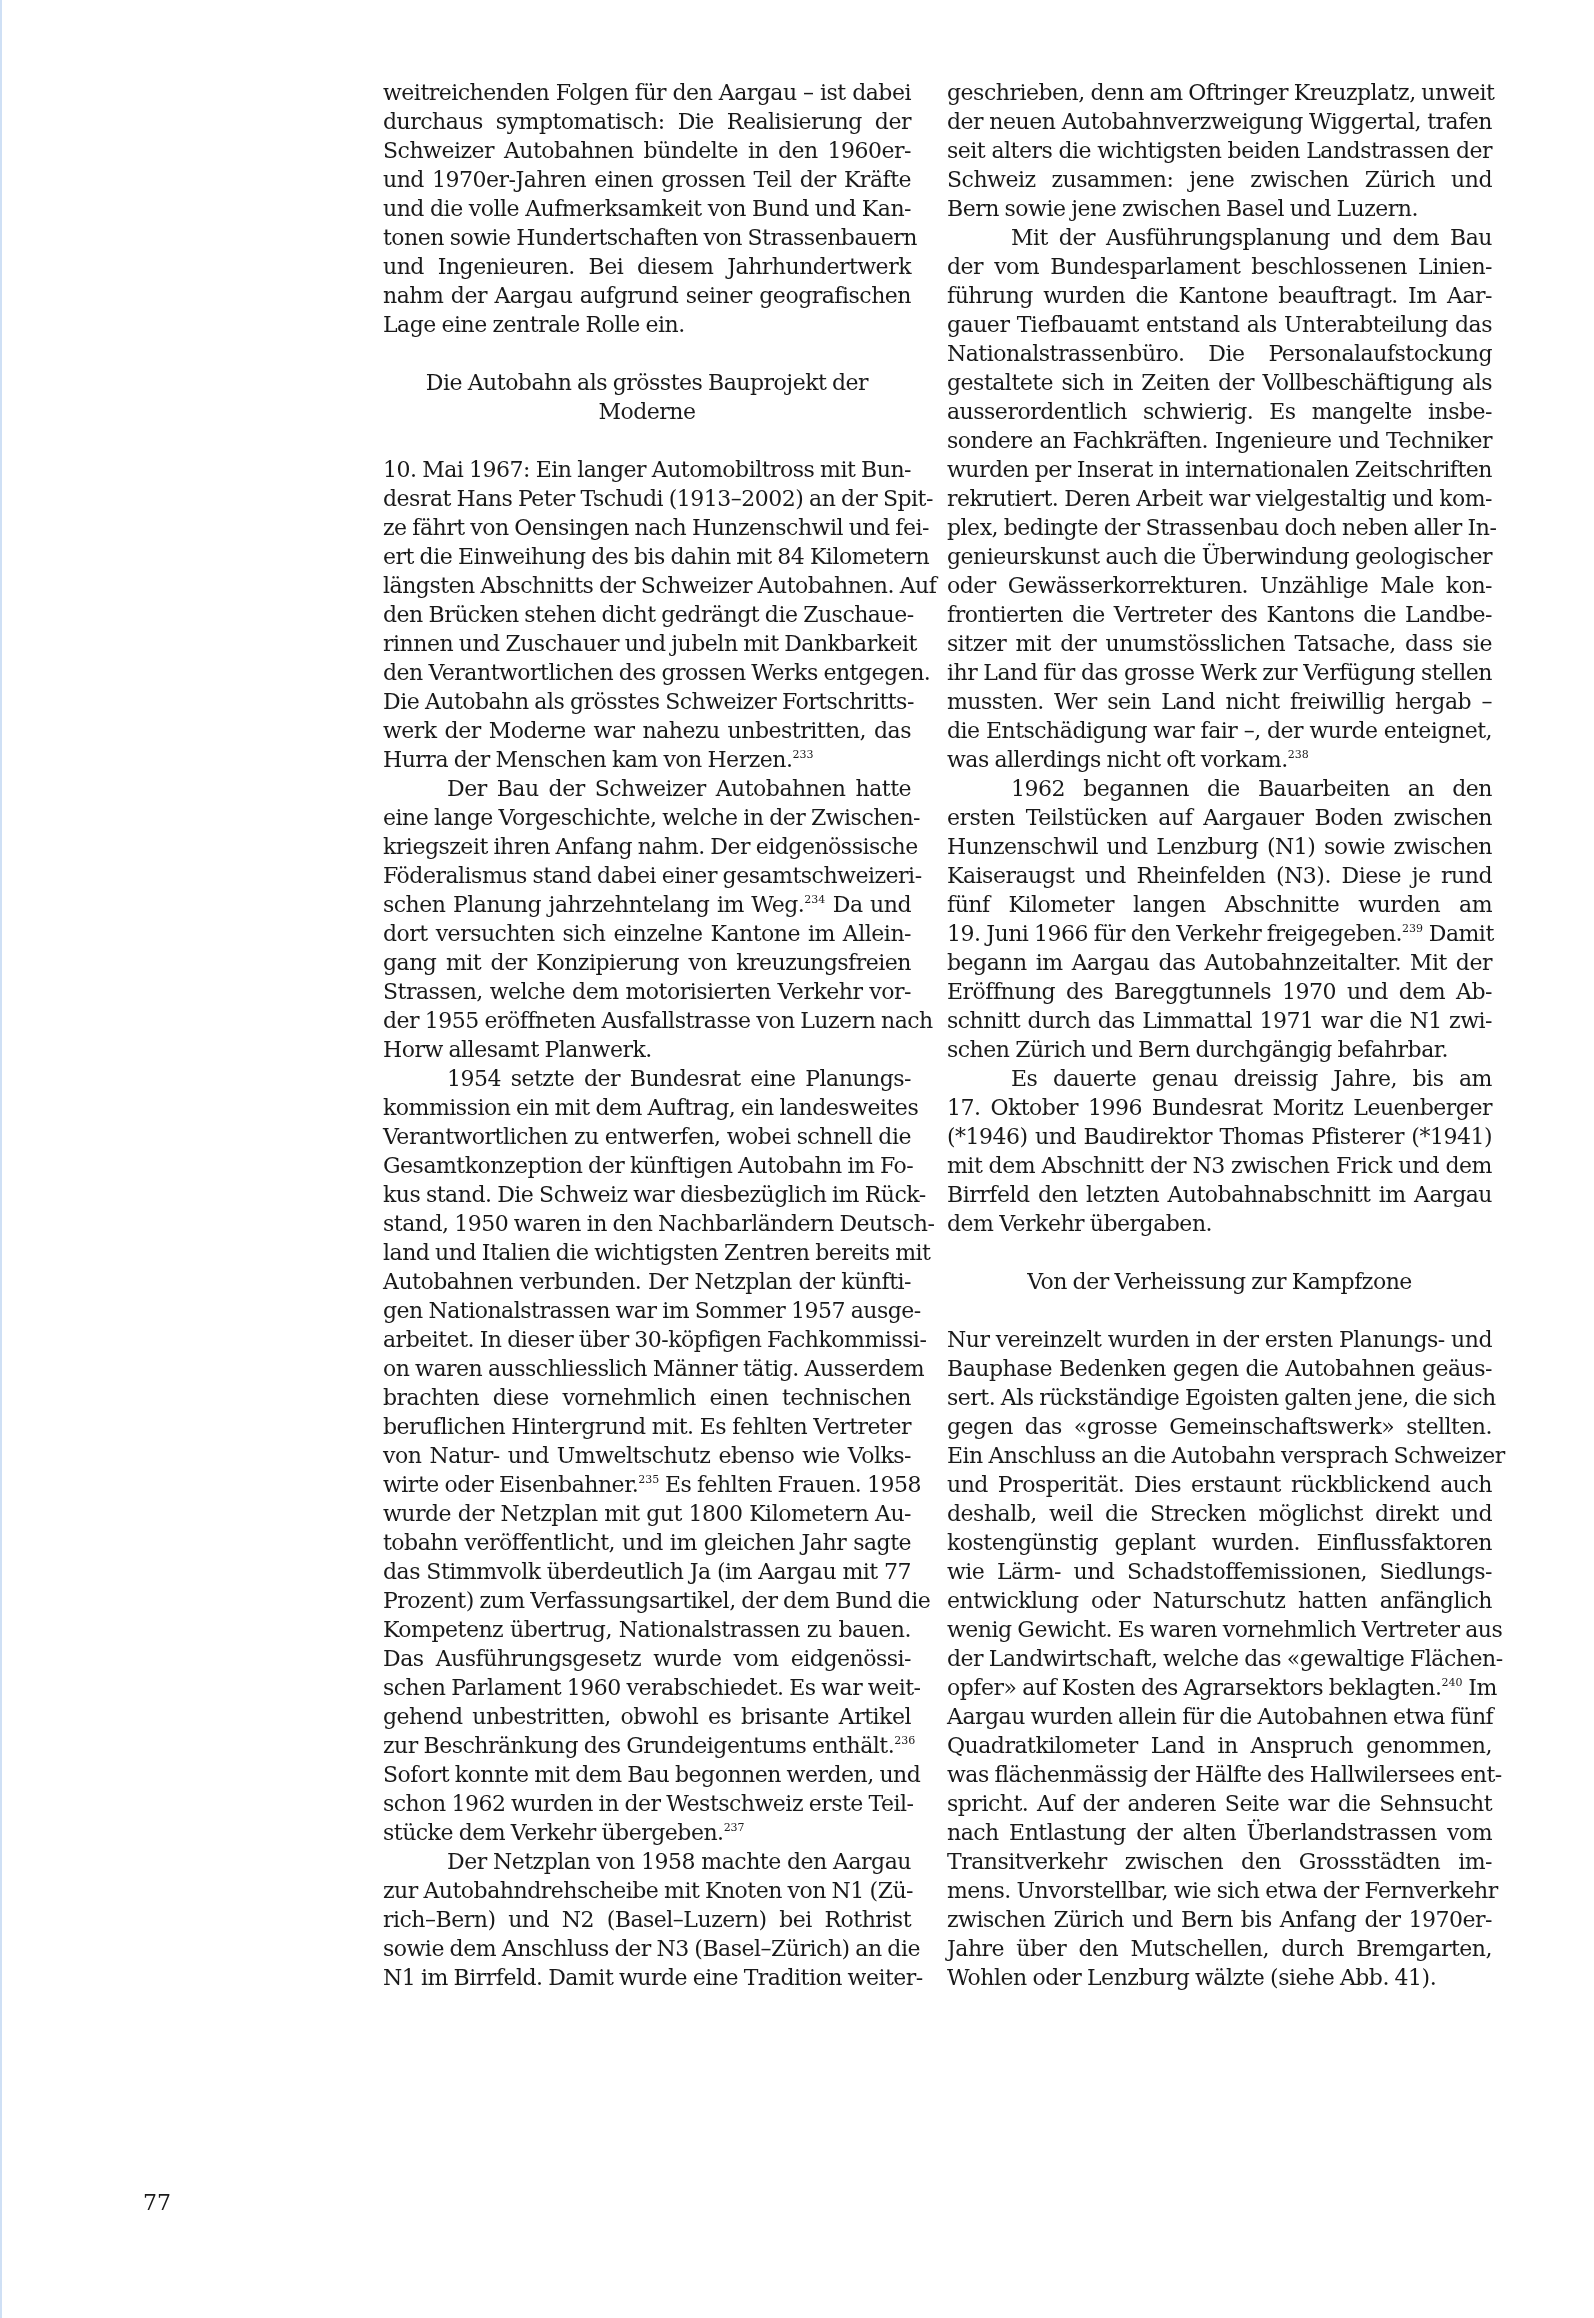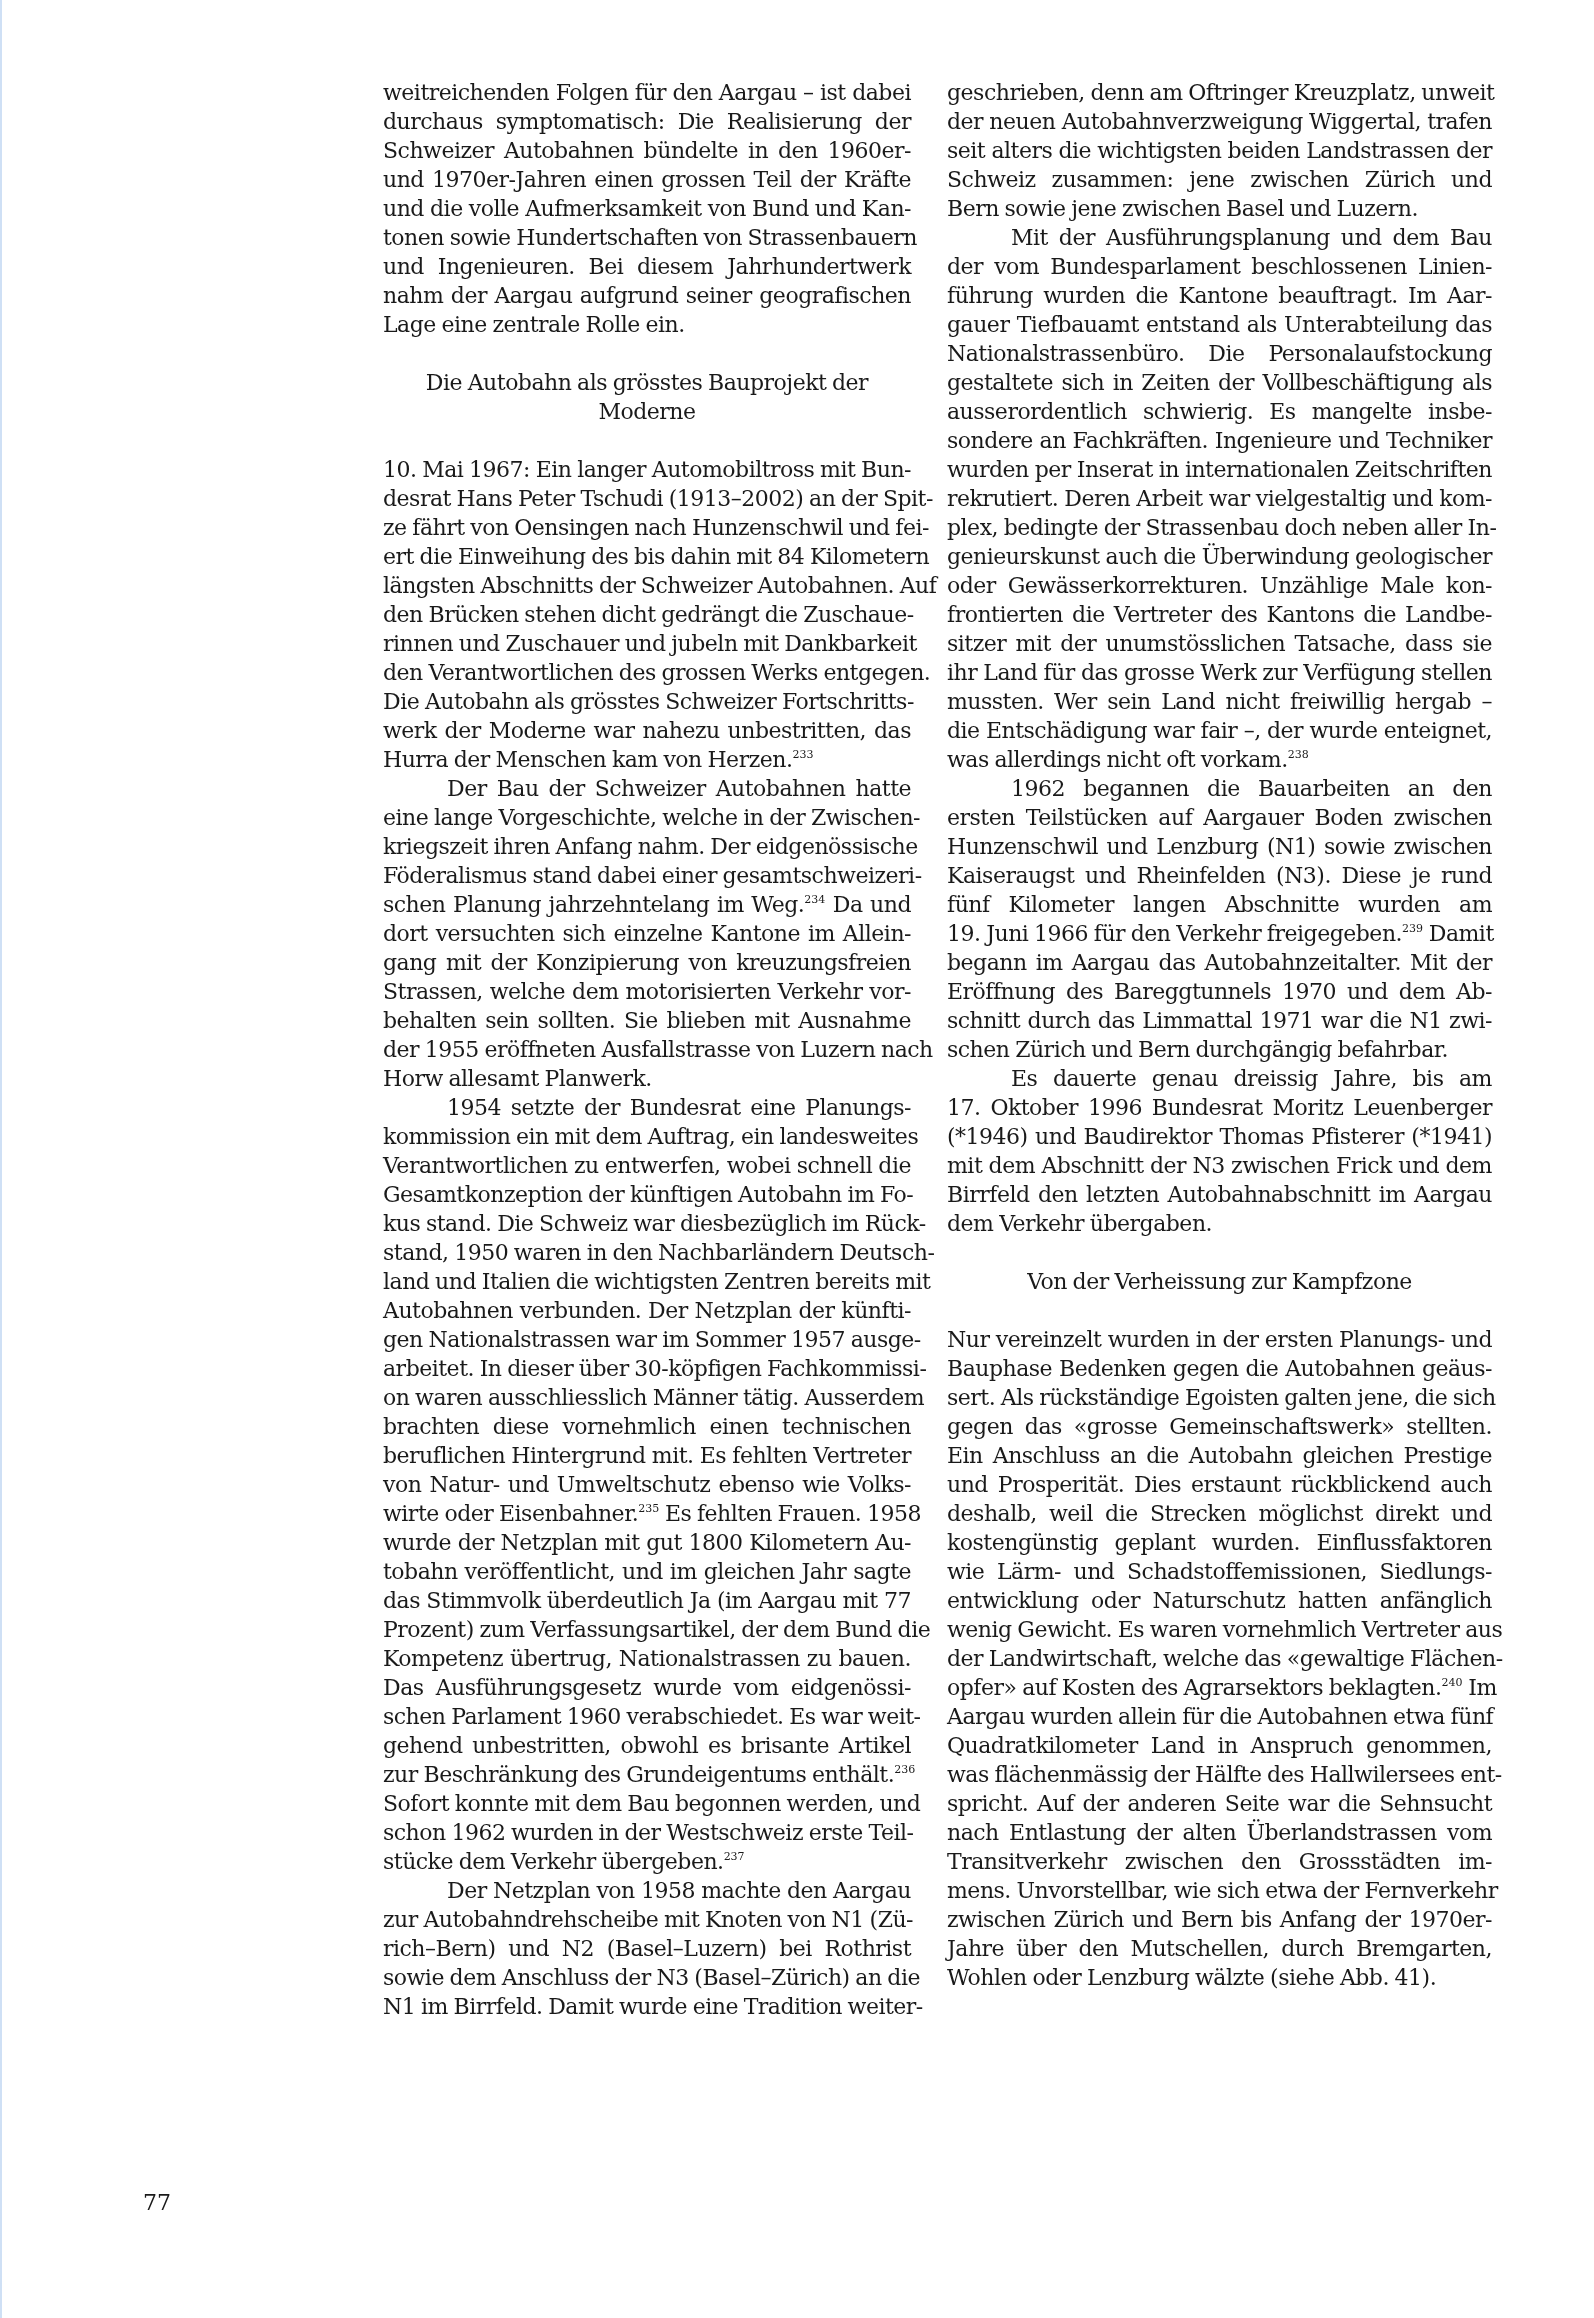--- a/index.html
+++ b/index.html
@@ -110,21 +110,20 @@
 
   <div>
     <span class="line indent">Der Bau der Schweizer Autobahnen hatte</span>
     <span class="line">eine lange Vorgeschichte, welche in der Zwischen-</span>
     <span class="line">kriegszeit ihren Anfang nahm. Der eidgenössische</span>
     <span class="line">Föderalismus stand dabei einer gesamtschweizeri-</span>
     <span class="line"><span>schen Planung jahrzehntelang im Weg.</span><sup>234</sup><span> Da und</span></span>
     <span class="line">dort versuchten sich einzelne Kantone im Allein-</span>
     <span class="line">gang mit der Konzipierung von kreuzungsfreien</span>
     <span class="line">Strassen, welche dem motorisierten Verkehr vor-</span>
-    <span class="line">behalten sein sollten. Sie blieben mit Ausnahme</span>
     <span class="line">der 1955 eröffneten Ausfallstrasse von Luzern nach</span>
     <span class="line last">Horw allesamt Planwerk.</span>
   </div>
 
   <div>
     <span class="line indent">1954 setzte der Bundesrat eine Planungs-</span>
     <span class="line">kommission ein mit dem Auftrag, ein landesweites</span>
     <span class="line">Verantwortlichen zu entwerfen, wobei schnell die</span>
     <span class="line">Gesamtkonzeption der künftigen Autobahn im Fo-</span>
     <span class="line">kus stand. Die Schweiz war diesbezüglich im Rück-</span>
@@ -217,21 +216,21 @@
 
   <span class="gap"></span>
   <span class="heading">Von der Verheissung zur Kampfzone</span>
   <span class="gap"></span>
 
   <div>
     <span class="line">Nur vereinzelt wurden in der ersten Planungs- und</span>
     <span class="line">Bauphase Bedenken gegen die Autobahnen geäus-</span>
     <span class="line">sert. Als rückständige Egoisten galten jene, die sich</span>
     <span class="line">gegen das «grosse Gemeinschaftswerk» stellten.</span>
-    <span class="line">Ein Anschluss an die Autobahn gleichen Prestige</span>
+    <span class="line">Ein Anschluss an die Autobahn versprach Schweizer</span>
     <span class="line">und Prosperität. Dies erstaunt rückblickend auch</span>
     <span class="line">deshalb, weil die Strecken möglichst direkt und</span>
     <span class="line">kostengünstig geplant wurden. Einflussfaktoren</span>
     <span class="line">wie Lärm- und Schadstoffemissionen, Siedlungs-</span>
     <span class="line">entwicklung oder Naturschutz hatten anfänglich</span>
     <span class="line">wenig Gewicht. Es waren vornehmlich Vertreter aus</span>
     <span class="line">der Landwirtschaft, welche das «gewaltige Flächen-</span>
     <span class="line"><span>opfer» auf Kosten des Agrarsektors beklagten.</span><sup>240</sup><span> Im</span></span>
     <span class="line">Aargau wurden allein für die Autobahnen etwa fünf</span>
     <span class="line">Quadratkilometer Land in Anspruch genommen,</span>

